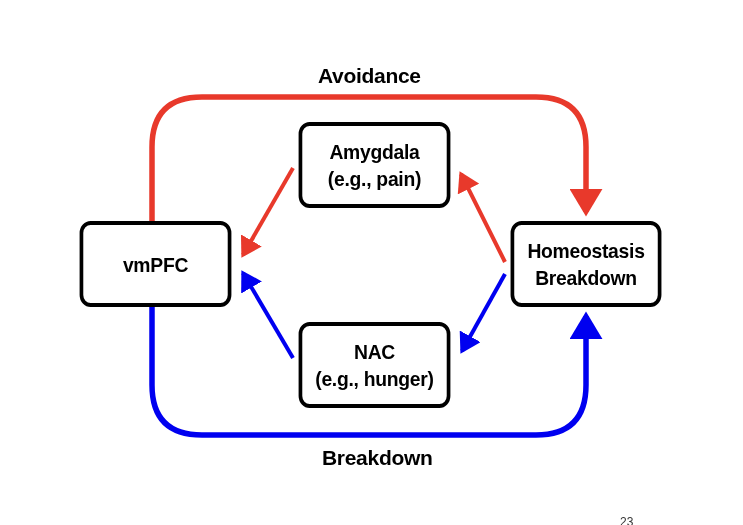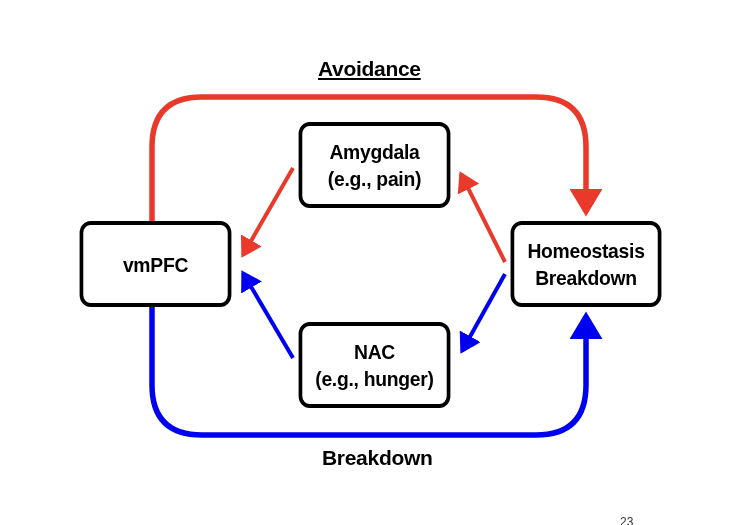--- a/index.html
+++ b/index.html
@@ -37,21 +37,21 @@
 
   <path class="red-stroke" d="M505,262 L461,174" fill="none" stroke-width="4" marker-end="url(#arrow-red)" stroke="#e8392b"></path>
 
   <path class="red-stroke" d="M293,168 L243,255" fill="none" stroke-width="4" marker-end="url(#arrow-red)" stroke="#e8392b"></path>
 
   <path class="blue-stroke" d="M505,274 L462,351" fill="none" stroke-width="4" marker-end="url(#arrow-blue)" stroke="#0000f0"></path>
 
   <path class="blue-stroke" d="M293,358 L243,273" fill="none" stroke-width="4" marker-end="url(#arrow-blue)" stroke="#0000f0"></path>
 </svg>
 
-<div class="edge-label" style="left:318px; top:57px;text-decoration:underline;">Avoidance</div>
+<div class="edge-label" style="left:318px; top:64px;">Avoidance</div>
 <div class="edge-label" style="left:322px; top:446px;">Breakdown</div>
 
 <div class="node" style="left:73px; top:221px; width:165px; height:86px;">
   <span>vmPFC</span>
 </div>
 <div class="node" style="left:292px; top:122px; width:165px; height:86px;">
   <span>Amygdala</span>
   <span>(e.g., pain)</span>
 </div>
 <div class="node" style="left:504px; top:221px; width:164px; height:86px;">

